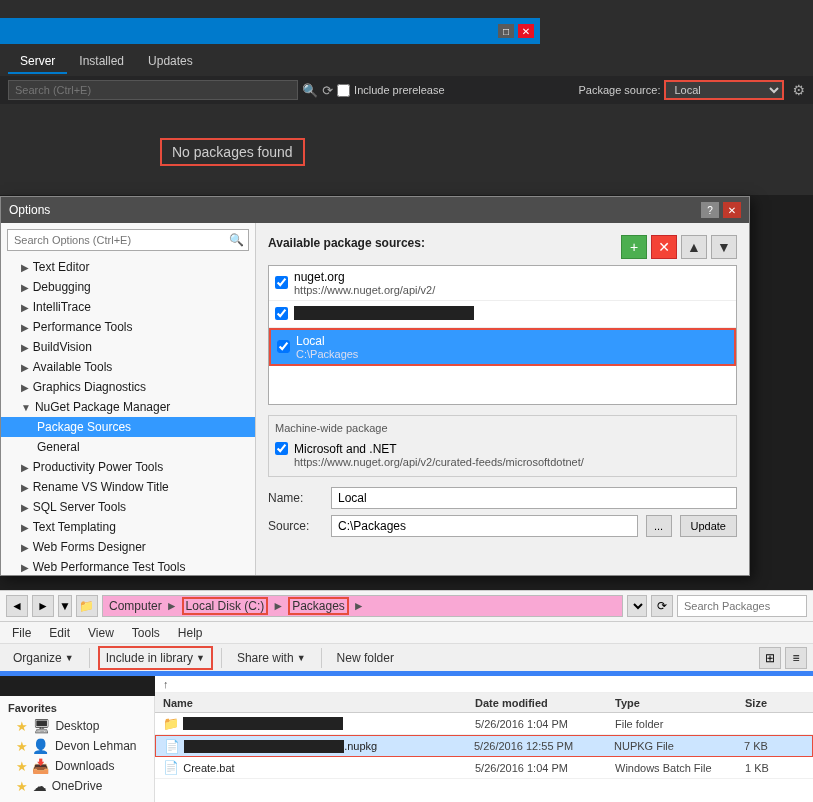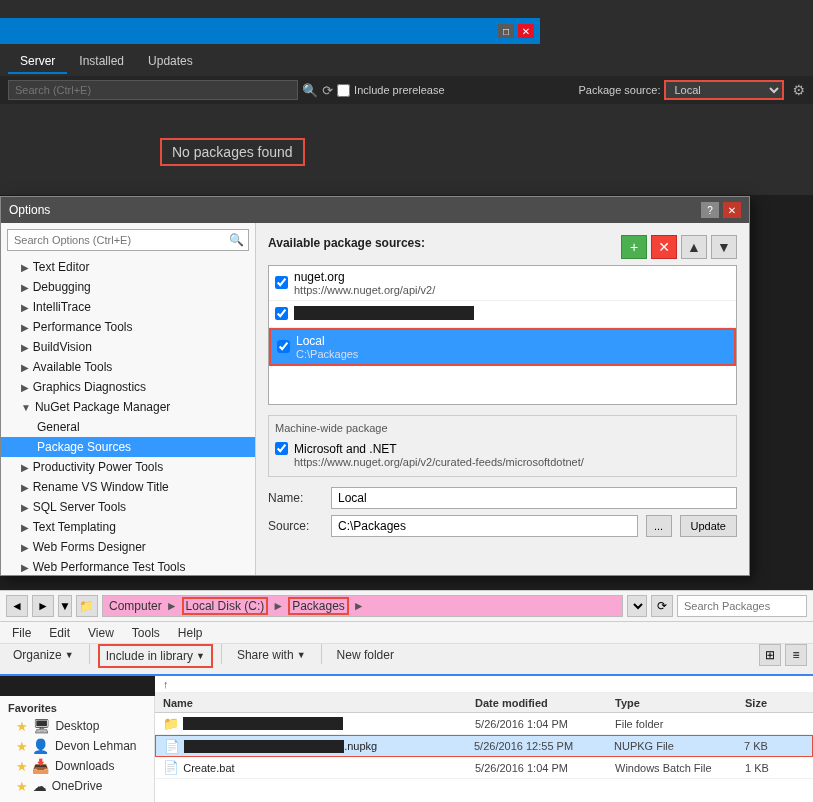--- a/index.html
+++ b/index.html
@@ -260,22 +260,22 @@
     }
     .menu-item {
       padding: 2px 8px; font-size: 12px; color: #333; cursor: pointer;
     }
 
     
     .explorer-toolbar {
       position: absolute;
       top: 644px; left: 0; width: 813px; height: 32px;
       background: #f0f0f0;
-      border-bottom: 2px solid #3b82f6;
-      display: flex; align-items: flex-start;
+      border-bottom: 5px solid #3b82f6;
+      display: flex; align-items: center;
       padding: 0 6px; gap: 8px;
     }
     .toolbar-item {
       display: flex; align-items: center; gap: 3px;
       padding: 3px 6px; cursor: pointer;
       border: 1px solid transparent;
       font-size: 12px; color: #333;
     }
     .toolbar-item .arrow-down { font-size: 9px; }
     .toolbar-separator { width: 1px; height: 20px; background: #ccc; }
@@ -417,25 +417,25 @@
         <span>Available Tools</span>
       </div>
       <div class="tree-item">
         <span class="arrow">▶</span>
         <span>Graphics Diagnostics</span>
       </div>
       <div class="tree-item">
         <span class="arrow">▼</span>
         <span>NuGet Package Manager</span>
       </div>
+      <div class="tree-item child active-pkg-sources">
+        <span>Package Sources</span>
+      </div>
       <div class="tree-item child">
         <span>General</span>
-      </div>
-      <div class="tree-item child active-pkg-sources">
-        <span>Package Sources</span>
       </div>
       <div class="tree-item">
         <span class="arrow">▶</span>
         <span>Productivity Power Tools</span>
       </div>
       <div class="tree-item">
         <span class="arrow">▶</span>
         <span>Rename VS Window Title</span>
       </div>
       <div class="tree-item">

